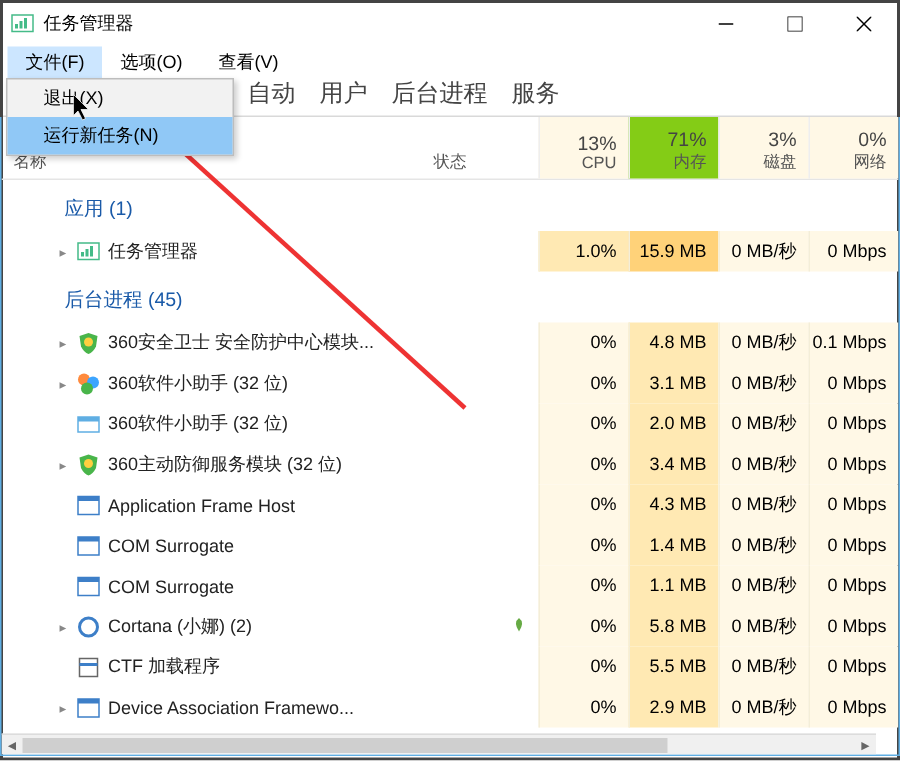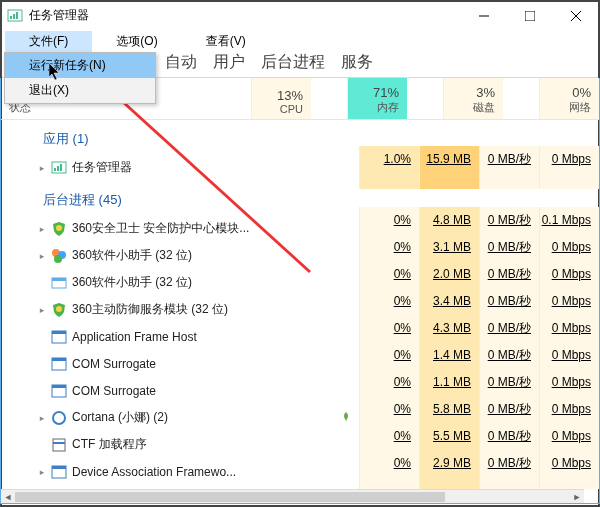--- a/index.html
+++ b/index.html
@@ -6,50 +6,50 @@
   body { background: #fff; width: 600px; height: 507px; overflow: hidden; position: relative; }
 
   .titlebar { height: 30px; background: #fff; display: flex; align-items: center; border: 1px solid #5faee3; border-bottom: none; }
   .titlebar .icon { margin: 0 6px; width: 16px; height: 16px; }
   .titlebar .title { font-size: 12px; color: #000; flex: 1; }
   .winbtn { width: 46px; height: 28px; display: flex; align-items: center; justify-content: center; color: #000; }
   .winbtn.close { background: #fff; }
   .winbtn svg { width: 10px; height: 10px; }
 
   .menubar { height: 22px; background: #fff; display: flex; align-items: center; font-size: 12px; border-left: 1px solid #5faee3; border-right: 1px solid #5faee3; padding-left: 4px; }
-  .menubar .mitem { padding: 2px 24px; }
+  .menubar .mitem { padding: 2px 12px; }
 
   .dropdown { position: absolute; left: 4px; top: 52px; width: 152px; background: #f2f2f2; border: 1px solid #bdbdbd; box-shadow: 2px 2px 4px rgba(0,0,0,.2); z-index: 20; font-size: 12px; }
   .dropdown .ditem { padding: 4px 10px 4px 24px; position: relative; }
   .dropdown .ditem.hi { background: #90c8f6; }
 
   .arrow { position: absolute; z-index: 19; left: 80px; top: 62px; }
 
   .tabbar { height: 26px; display: flex; align-items: flex-end; border-bottom: 1px solid #d9d9d9; font-size: 16px; padding-left: 156px; border-left: 1px solid #5faee3; border-right: 1px solid #5faee3; }
   .tabbar .tab { padding: 4px 8px; color: #444; }
 
   .content { border: 1px solid #5faee3; border-top: none; height: calc(507px - 30px - 22px - 26px - 3px); overflow: hidden; position: relative; }
 
   .colheader { display: flex; height: 42px; border-bottom: 1px solid #e5e5e5; font-size: 11px; color: #555; }
   .colheader .left { flex: 1; display: flex; align-items: flex-end; padding: 0 0 4px 8px; }
   .colheader .left .namecol { flex: 1; }
   .colheader .left .statuscol { width: 70px; }
   .colheader .right { display: flex; }
-  .colheader .mcell { width: 60px; text-align: right; padding: 4px 8px 4px 3px; display: flex; flex-direction: column; justify-content: flex-end; border-left: 1px solid #eee; margin-left: 36px; }
+  .colheader .mcell { width: 60px; text-align: right; padding: 4px 8px 4px 3px; display: flex; flex-direction: column; justify-content: flex-end; border-left: 1px solid #eee; }
   .colheader .mcell .pct { font-size: 13px; color: #444; }
 
   .rows { overflow-y: auto; height: calc(100% - 42px - 14px); padding-left: 34px; }
   .grp { font-size: 13px; color: #1a5aa8; padding: 10px 8px 6px 8px; }
   .row { display: flex; align-items: center; height: 27px; font-size: 12px; }
   .row .chev { width: 14px; display: flex; justify-content: center; color: #888; font-size: 9px; }
   .row .ricon { width: 16px; height: 16px; margin: 0 5px 0 2px; display: flex; align-items: center; justify-content: center; }
   .row .rname { flex: 1; white-space: nowrap; overflow: hidden; text-overflow: ellipsis; color: #222; }
   .row .status { width: 18px; color: #5a8f3e; }
   .row .metrics { display: flex; }
-  .row .mc { width: 60px; text-align: right; padding-right: 8px; background: #fff8e6; height: 43px; line-height: 27px; border-left: 1px solid #f4eed8; text-decoration: underline; }
+  .row .mc { width: 60px; text-align: right; padding-right: 8px; background: #fff8e6; height: 27px; line-height: 27px; border-left: 1px solid #f4eed8; }
   .row .mc.mem { background: #ffe9b3; }
   .row .mc.mem.hi { background: #ffd279; }
   .row .mc.cpu.hi { background: #ffe9b3; }
 
   .scrollbar-h { position: absolute; bottom: 0; left: 0; right: 15px; height: 14px; background: #f0f0f0; border-top: 1px solid #dcdcdc; }
   .scrollbar-h .thumb { position: absolute; left: 14px; top: 2px; height: 10px; width: 430px; background: #cfcfcf; }
   .scrollbar-h .arrowbtn { position: absolute; top: 0; width: 14px; height: 14px; display: flex; align-items: center; justify-content: center; color: #666; font-size: 9px; }
   .scrollbar-h .arrowbtn.l { left: 0; }
   .scrollbar-h .arrowbtn.r { right: 0; }
 
@@ -100,28 +100,29 @@
 <div class="tabbar">
   <div class="tab">自动</div>
   <div class="tab">用户</div>
   <div class="tab">后台进程</div>
   <div class="tab">服务</div>
 </div>
 
 <div class="content">
   <div class="colheader">
     <div class="left">
+      <div class="namecol">名称</div>
       <div class="statuscol">状态</div>
     </div>
     <div class="right" id="metric-headers">
         <div class="mcell" style="background: rgb(255, 248, 230);">
           <div class="pct">13%</div>
           <div>CPU</div>
         </div>
-        <div class="mcell" style="background: #5eead4; align-items: flex-end;">
+        <div class="mcell" style="background: #84cc16; align-items: flex-end;">
           <div class="pct">71%</div>
           <div>内存</div>
         </div>
         <div class="mcell" style="background: rgb(255, 248, 230);">
           <div class="pct">3%</div>
           <div>磁盘</div>
         </div>
         <div class="mcell" style="background: rgb(255, 248, 230);">
           <div class="pct">0%</div>
           <div>网络</div>
@@ -324,22 +325,22 @@
       </div>
     </div>
   <div class="scrollbar-h">
     <div class="arrowbtn l">◄</div>
     <div class="thumb"></div>
     <div class="arrowbtn r">►</div>
   </div>
 </div>
 
 <div class="dropdown" id="dropdown">
+    <div class="ditem">退出(X)</div>
     <div class="ditem hi">运行新任务(N)</div>
-    <div class="ditem">退出(X)</div>
   </div>
 
 <svg class="arrow" width="260" height="260">
   <defs>
       <marker id="ah" markerWidth="8" markerHeight="8" refX="1" refY="4" orient="auto">
         <path d="M8,0 L0,4 L8,8 Z" fill="#e33"></path>
       </marker>
     </defs>
   <line x1="230" y1="210" x2="10" y2="10" stroke="#e33" stroke-width="3" marker-end="url(#ah)"></line>
 </svg>

